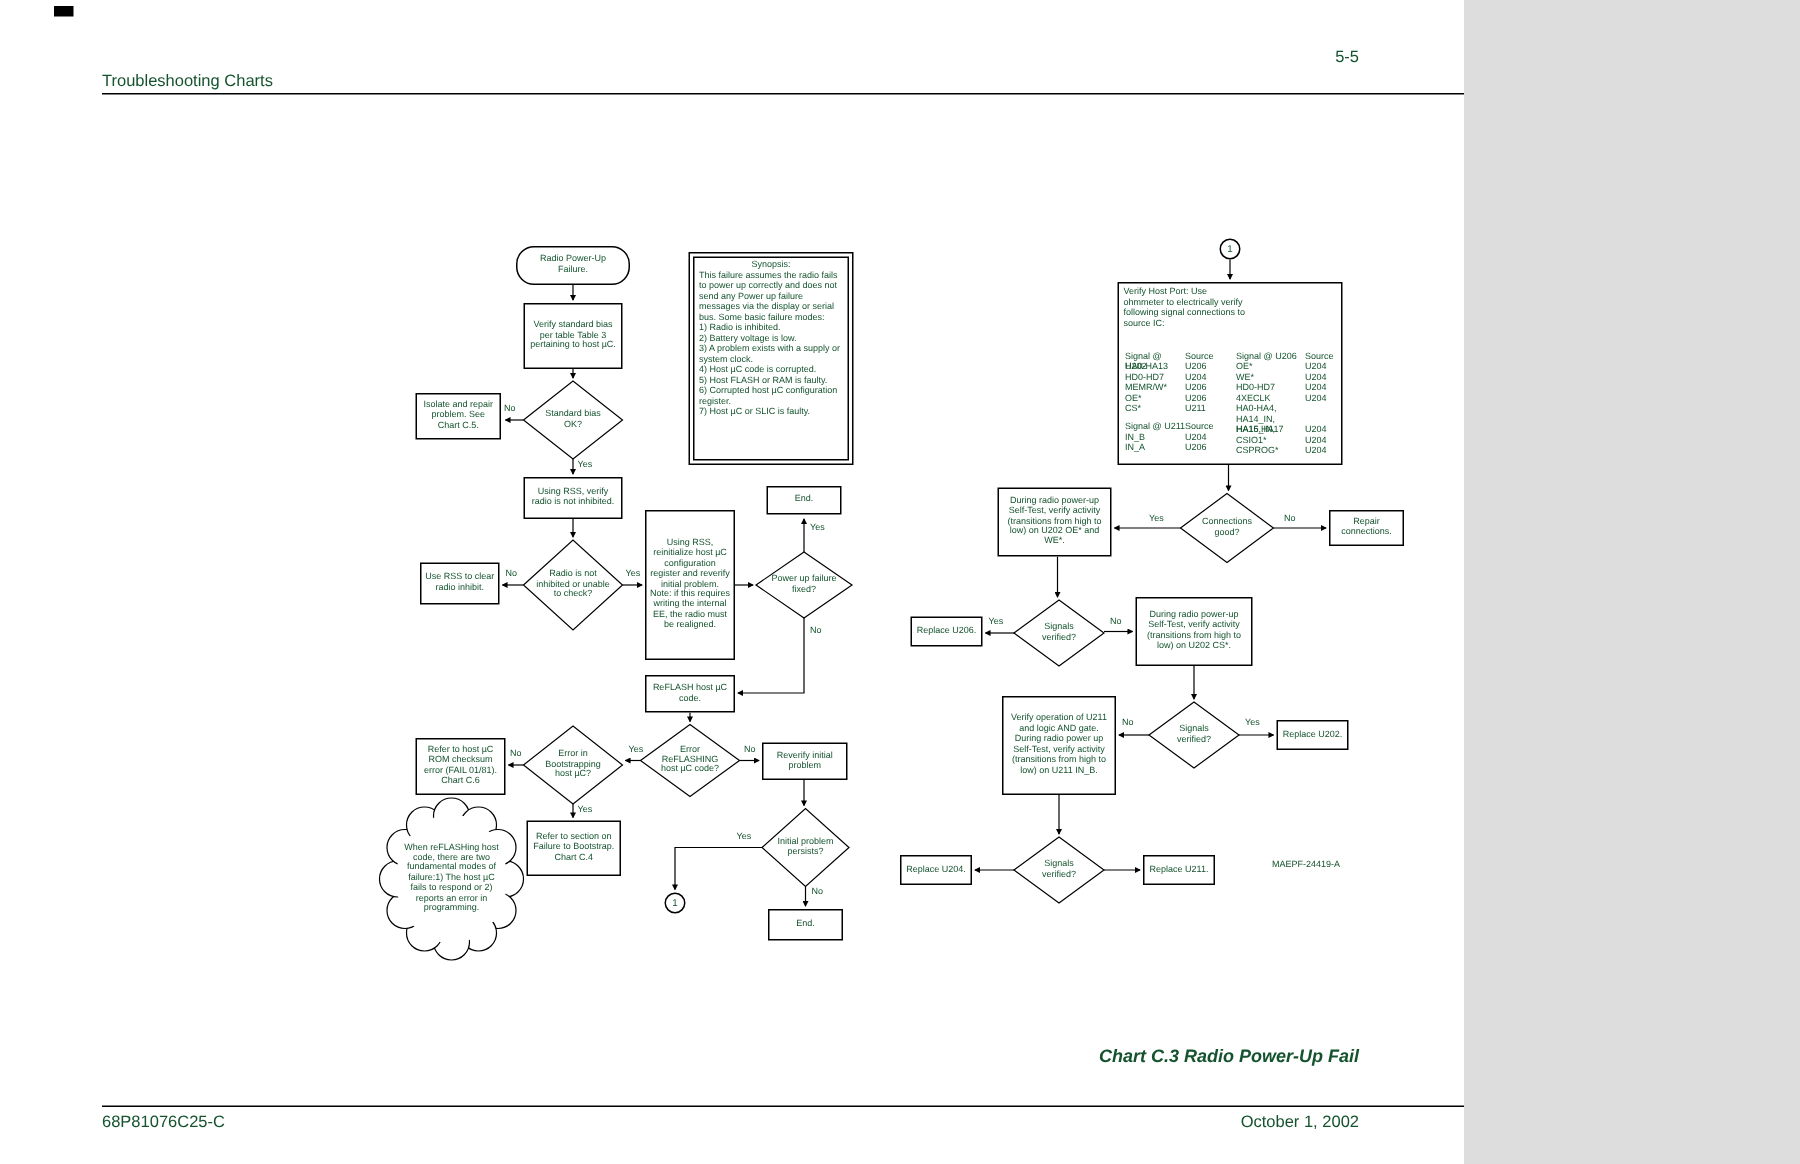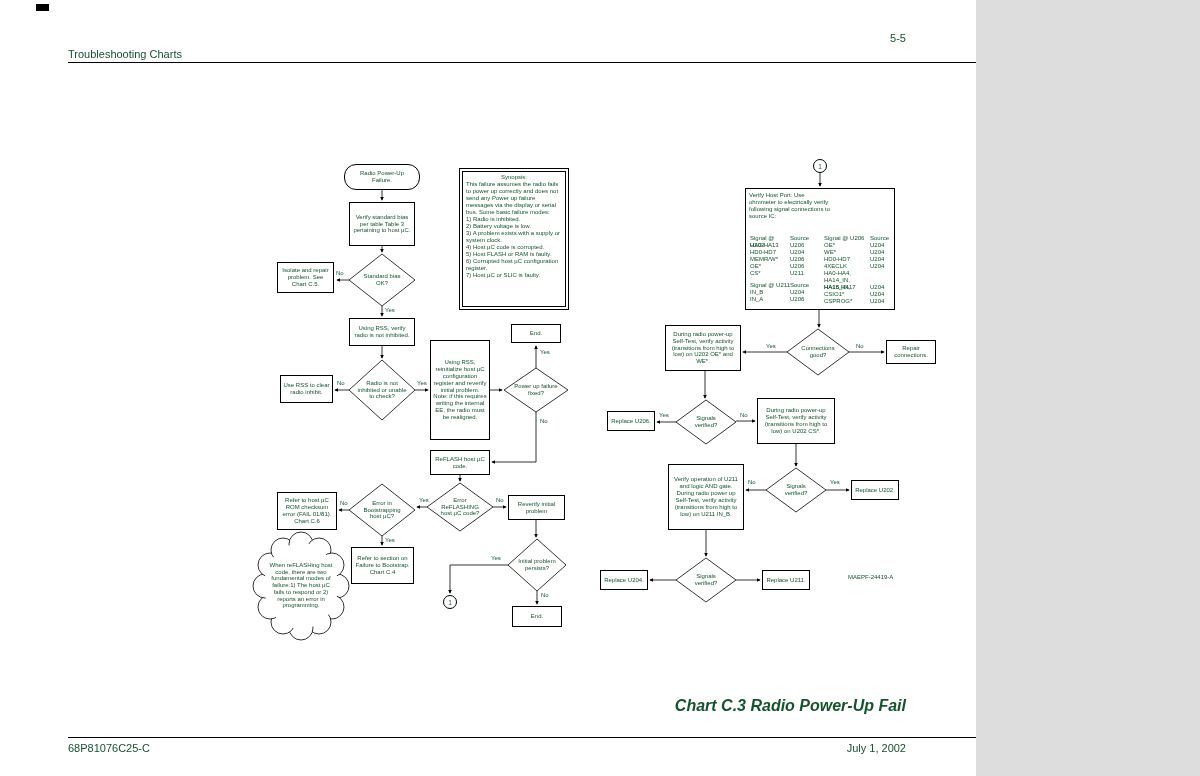--- a/index.html
+++ b/index.html
@@ -2,21 +2,21 @@
 <html><head>
 <meta charset="utf-8">
 <style>
   * { margin:0; padding:0; }
   body { background:#ddd; }
   .page { position:relative; width:976px; height:776px; background:#fff;
           font-family:"Liberation Sans", sans-serif; color:#14532d; overflow:hidden; }
   .layer { position:absolute; left:0; top:0; }
   .hdr-text { position:absolute; font-size:11px; }
   .rule { position:absolute; height:1px; background:#000; }
-  .caption { position:absolute; font-size:16px; font-style:italic; font-weight:bold; }
+  .caption { position:absolute; font-size:12px; font-style:italic; font-weight:bold; }
   .scanmark { position:absolute; background:#000; }
   .node { position:absolute; box-sizing:border-box; border:1px solid #000; background:#fff;
           display:flex; align-items:center; justify-content:center; text-align:center;
           font-size:6px; line-height:1.15; padding:1px 2px; white-space:pre-line; }
   .term { border-radius:12px; }
   .dtext { position:absolute; transform:translate(-50%,-50%); text-align:center;
            font-size:6px; line-height:1.1; white-space:pre-line; }
   .elabel { position:absolute; font-size:6px; }
   .circ { position:absolute; box-sizing:border-box; width:14px; height:14px; border:1px solid #000;
           border-radius:50%; background:#fff; display:flex; align-items:center; justify-content:center;
@@ -47,21 +47,21 @@
 
 <div class="page">
 
   <div class="scanmark" style="left:36px;top:4px;width:13px;height:7px"></div>
   <div class="hdr-text" style="left:68px;top:48px">Troubleshooting Charts</div>
   <div class="hdr-text" style="right:70px;top:32px">5-5</div>
   <div class="rule" style="left:68px;top:62px;width:1062px"></div>
   <div class="caption" style="right:70px;top:697px">Chart C.3 Radio Power-Up Fail</div>
   <div class="rule" style="left:68px;top:737px;width:1062px"></div>
   <div class="hdr-text" style="left:68px;top:742px">68P81076C25-C</div>
-  <div class="hdr-text" style="right:70px;top:742px">July 1, 2002</div>
+  <div class="hdr-text" style="right:70px;top:742px">October 1, 2002</div>
   <div class="maepf" style="left:848px;top:574px">MAEPF-24419-A</div>
 
   <svg class="layer" width="1200" height="776">
     <defs>
       <marker id="ah" markerWidth="5" markerHeight="5" refX="4.2" refY="2.5" orient="auto">
         <path d="M0,0 L5,2.5 L0,5 z"></path>
       </marker>
     </defs>
     <g>
       <path class="edge" d="M382 190 V200"></path>

